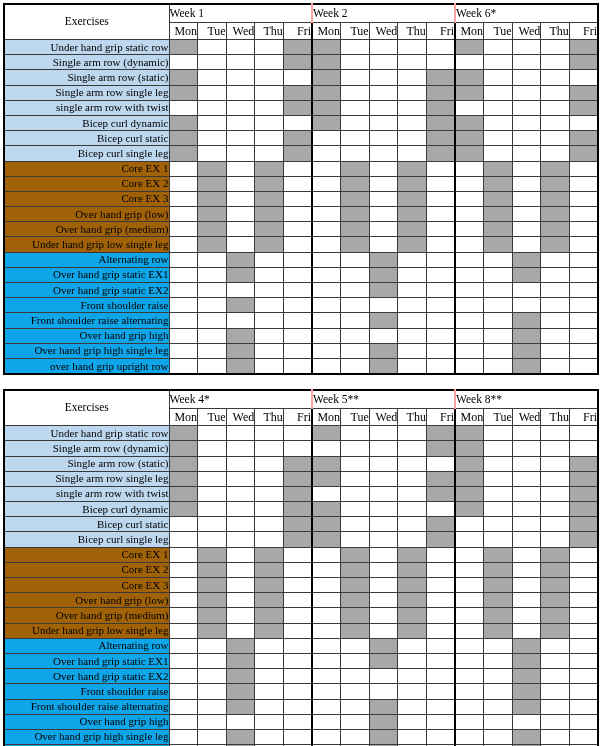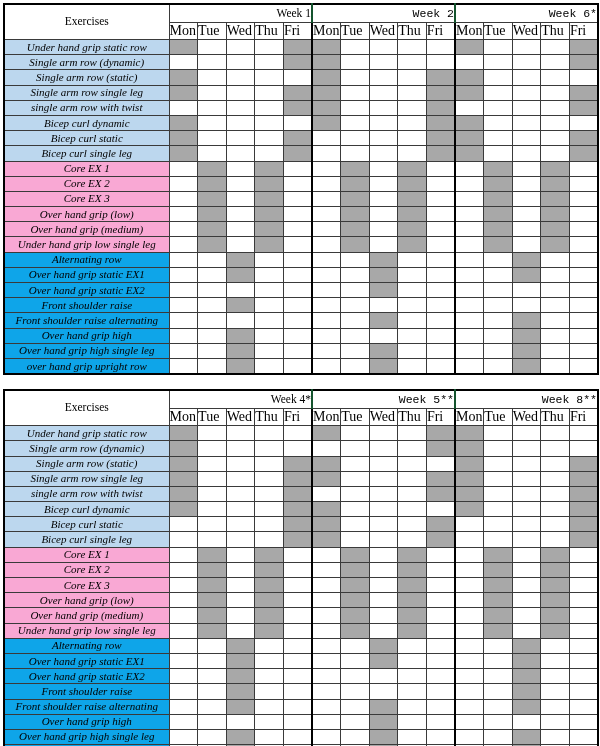--- a/index.html
+++ b/index.html
@@ -44,53 +44,52 @@
     font-size: 11.5px;
     text-align: center;
     vertical-align: middle;
     height: 33px;
     border-right: 2px solid #000;
     border-bottom: 2px solid #000;
   }
   th.wk-head {
     font-weight: bold;
     font-size: 11.5px;
-    text-align: right;
+    text-align: left;
     height: 17px;
     border-bottom: 1px solid #3a3a3a;
   }
-  th.wk-head.sep { border-left: 2px solid #14532d; font-family: Liberation Mono, monospace; }
+  th.wk-head.sep { border-left: 2px solid #fca5a5; }
   th.day-head {
     font-weight: bold;
-    font-size: 14px;
-    text-align: left;
+    font-size: 12px;
+    text-align: right;
     height: 16px;
     border-bottom: 2px solid #000;
   }
   th.day-head.sep { border-left: 2px solid #000; }
 
   td.ex-name {
     font-size: 11px;
-    text-align: center;
+    text-align: right;
     padding-right: 3px;
     height: 14.2px;
     white-space: nowrap;
     overflow: hidden;
     border-right: 2px solid #000;
-    font-style: italic;
   }
   td.cell {
     height: 14.2px;
   }
   td.cell.sep { border-left: 2px solid #000; }
   td.cell.on { background: #a8a8a8; }
   td.cell.off { background: #ffffff; }
 
   .grp-blue  { background: #bcd7ee; }
-  .grp-cream { background: #f9a8d4; }
+  .grp-cream { background: #a16207; }
   .grp-green { background: #0ea5e9; }
 
   .gap { height: 14px; }
 </style>
 </head>
 <body>
 
 <div class="page">
   <div id="tables-host">
       <table class="sched">

